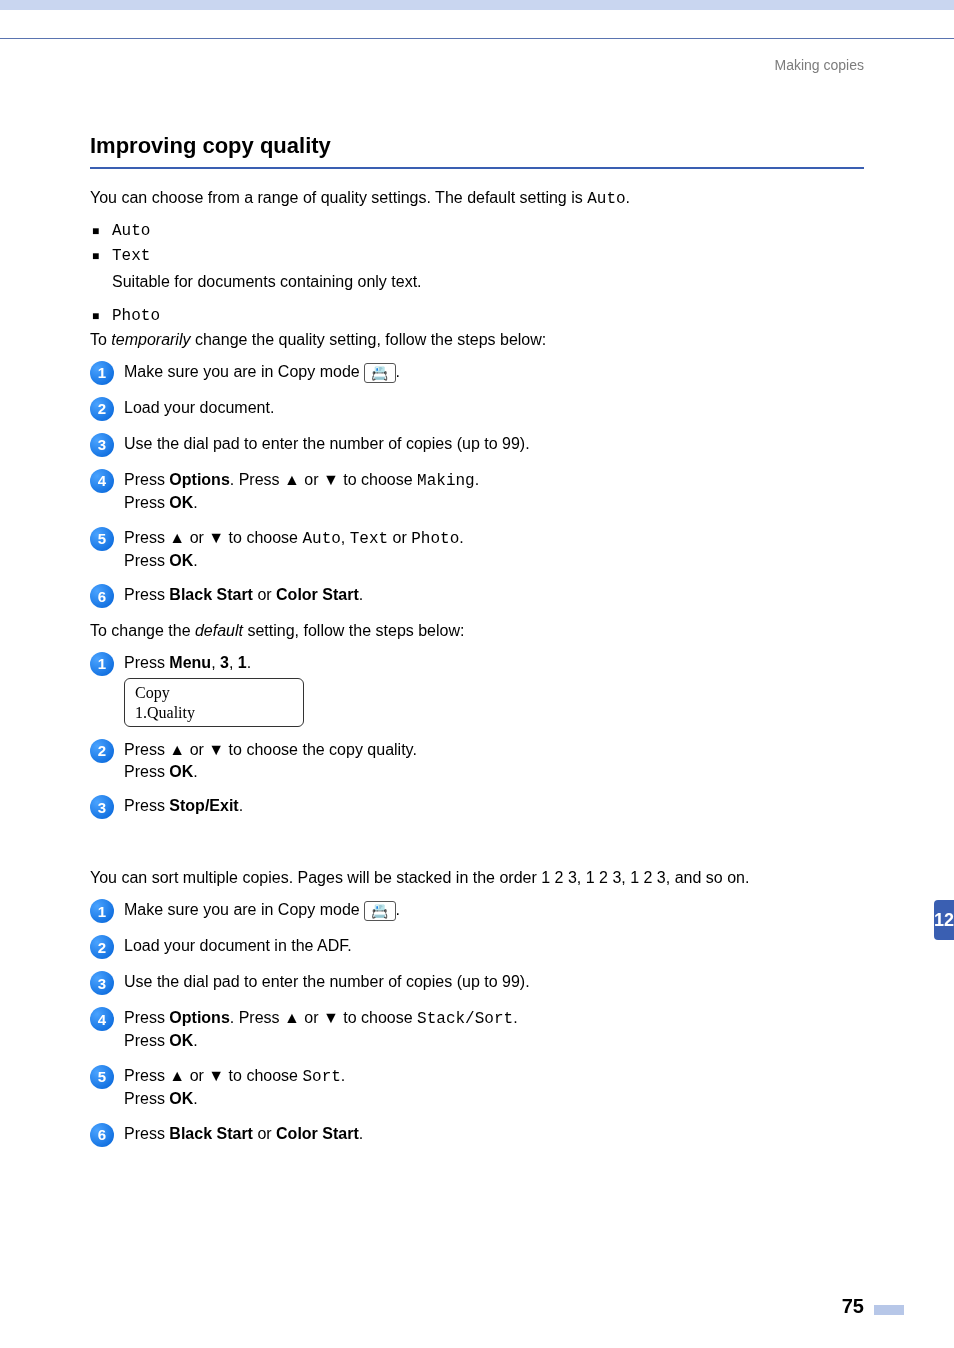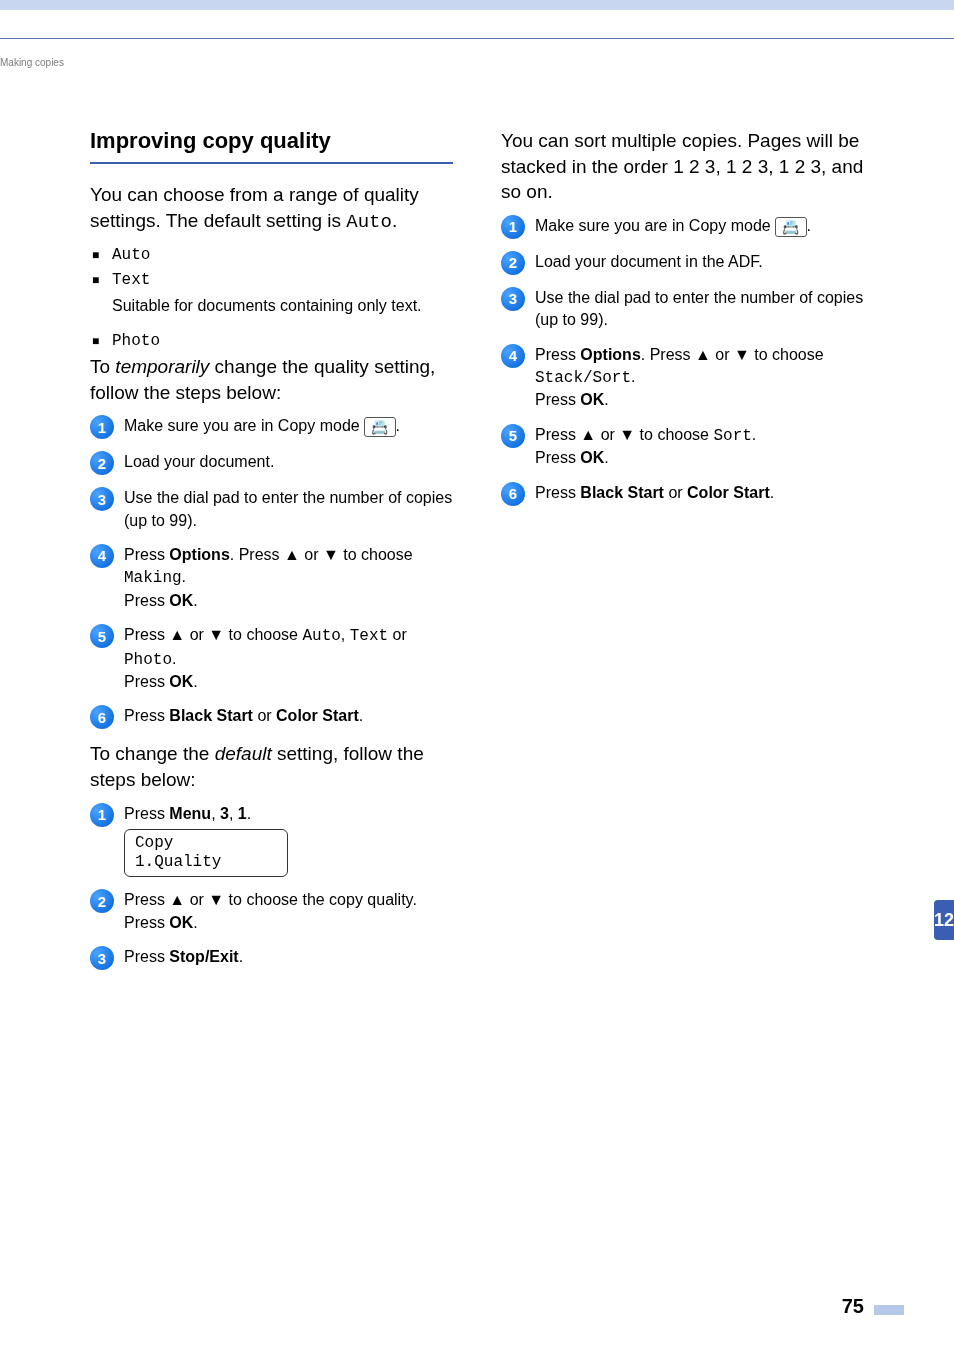--- a/index.html
+++ b/index.html
@@ -15,43 +15,44 @@
   .top-band {
     height: 10px;
     background: #c9d6f0;
   }
   .top-rule {
     height: 1px;
     background: #5a74b0;
     margin-top: 28px;
   }
   .breadcrumb {
-    text-align: left;
+    text-align: right;
     color: #7c7c7c;
-    font-size: 10px;
-    padding-right: 60px;
+    font-size: 14px;
+    padding-right: 90px;
     margin-top: 18px;
   }
   .page {
     padding: 60px 90px 0 90px;
   }
   .columns {
     display: flex;
-    gap: 48px;
+    gap: 36px;
+    flex-direction: column;
   }
   .col { flex: 1 1 0; }
   h2.section {
     font-size: 22px;
     font-weight: bold;
     color: #000;
     border-bottom: 2px solid #3a5fb2;
     padding-bottom: 8px;
     margin-bottom: 18px;
   }
-  p.body { font-size: 19px; line-height: 1.35; margin-bottom: 10px; }
+  p.body { font-size: 16px; line-height: 1.35; margin-bottom: 10px; }
   .mono { font-family: "Courier New", monospace; }
   ul.square { list-style: none; padding-left: 22px; margin: 6px 0 4px 0;}
   ul.square > li::before { content: "■"; font-size: 12px; margin-right: 8px; margin-left:-20px; display:inline-block; width:12px;}
   ul.square > li { margin-bottom: 4px; }
   .sub { margin: 6px 0 14px 22px; font-size:16px; line-height:1.35; }
   .steps { margin-top: 10px; }
   .step { display: flex; gap: 10px; margin-bottom: 12px; align-items:flex-start; }
   .step-icon {
     flex: 0 0 auto;
     width: 24px; height: 24px;
@@ -62,22 +63,22 @@
     font-weight: bold;
     font-size: 15px;
     margin-top: 0px;
   }
   .step-body { flex: 1 1 auto; font-size:16px; line-height:1.4; }
   .step-body .mono { font-family: "Courier New", monospace; }
   .lcd {
     border: 1px solid #333;
     border-radius: 6px;
     padding: 4px 10px;
-    width: 164px;
-    font-family: Liberation Mono, monospace;
+    width: 180px;
+    font-family: Liberation Serif, serif;
     font-size: 16px;
     line-height: 1.2;
     margin-top: 4px;
   }
   .copy-key {
     display:inline-block;
     border:1px solid #555;
     border-radius:3px;
     padding: 0 6px;
     font-size: 14px;

